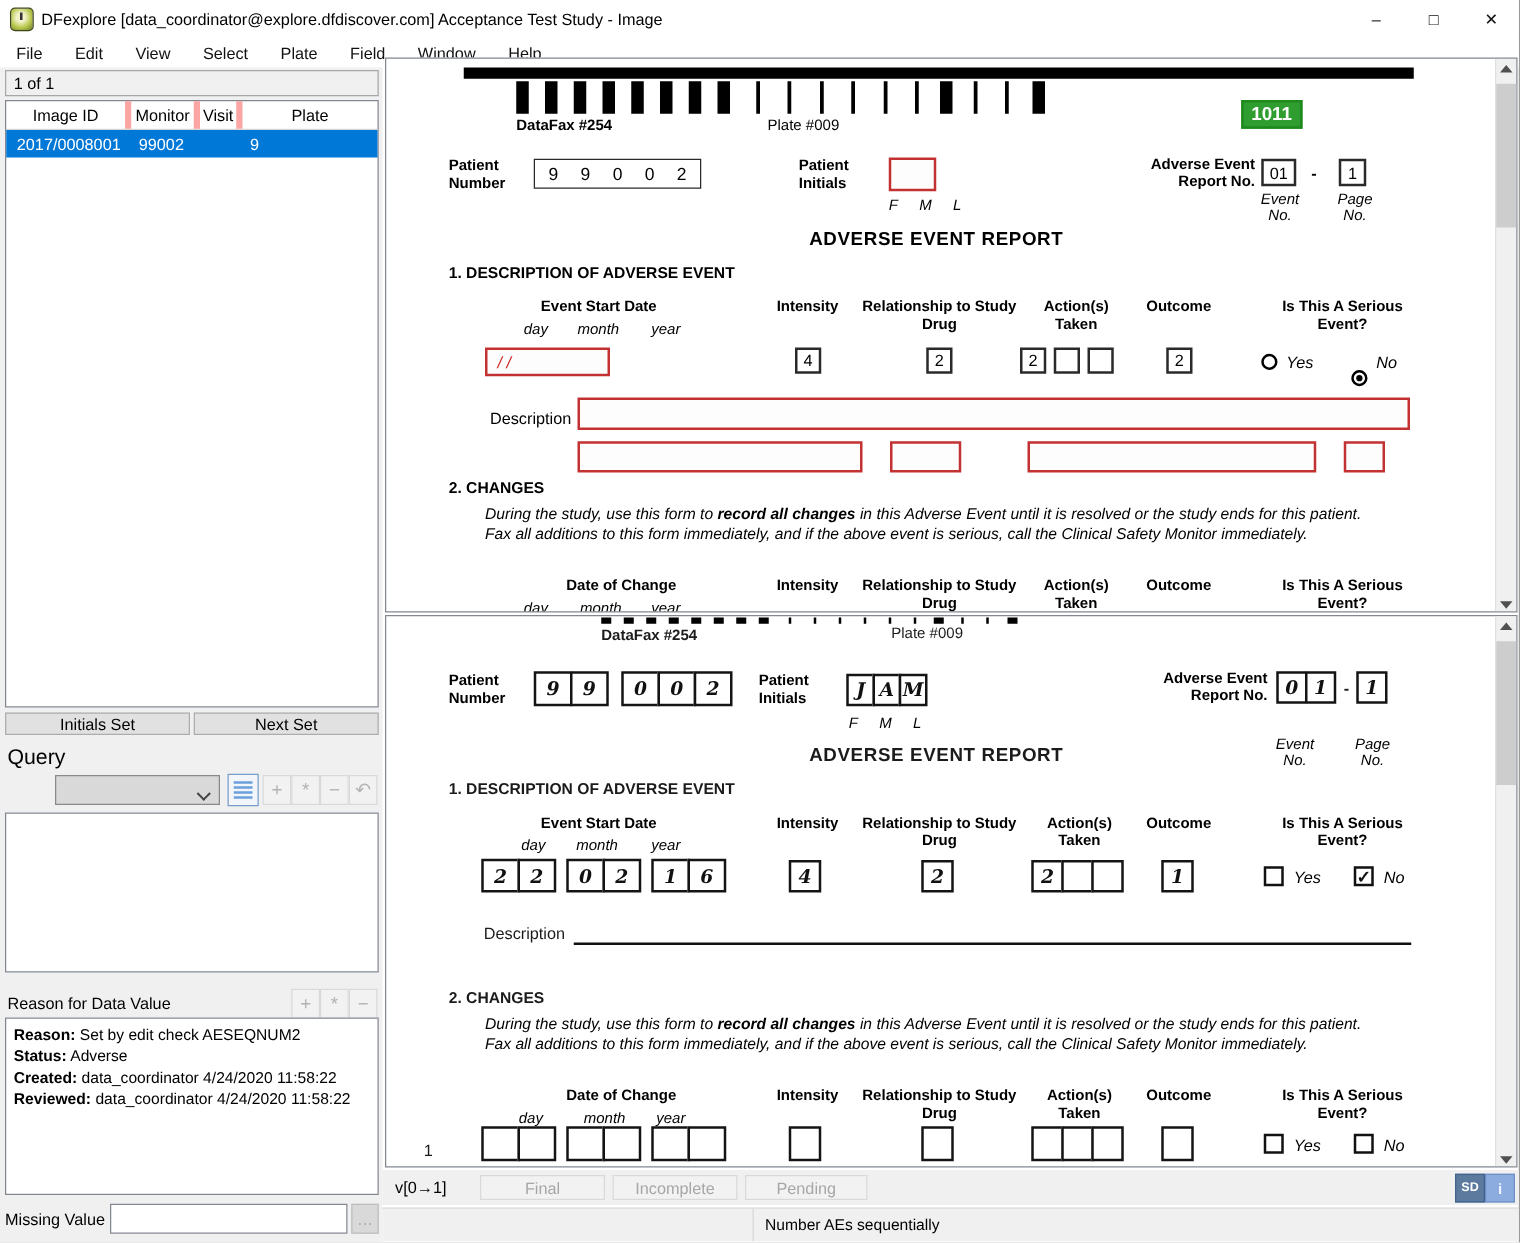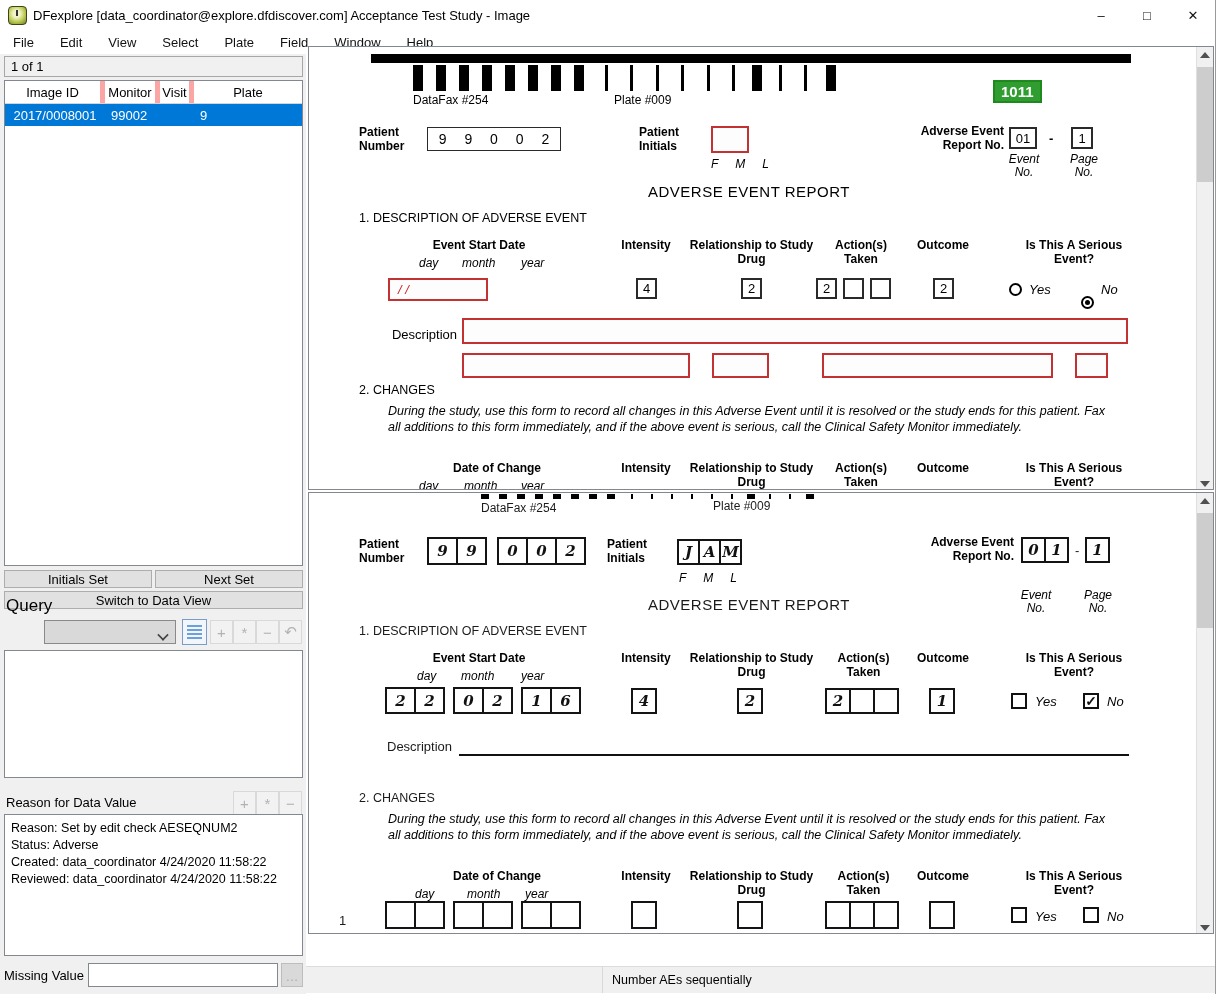--- a/index.html
+++ b/index.html
@@ -1,19 +1,19 @@
 <!DOCTYPE html>
 <html><head>
 <meta charset="utf-8">
 <style>
   html,body{margin:0;padding:0;background:#d6d6d6}
   .window{position:relative;width:1216px;height:994px;background:#fff;border-right:1px solid #9a9a9a;
     font-family:"Liberation Sans",sans-serif;overflow:hidden;box-sizing:border-box}
   .a{position:absolute}
-  .bold{font-weight:normal}
+  .bold{font-weight:bold}
   .it{font-style:italic}
   .ctr{text-align:center}
   .rt{text-align:right}
   
   .titlebar{left:0;top:0;width:1216px;height:30px;background:#fff;display:flex;align-items:center;font-size:13px;color:#000}
   .appicon{width:17px;height:17px;margin:0 6px 0 8px;border-radius:4px;background:radial-gradient(circle at 45% 40%,#f2f2c8 25%,#b9c94e 60%,#6d7b2a);border:1px solid #3c4418;position:relative}
   .appicon i{position:absolute;left:7px;top:3px;width:2px;height:6px;background:#333}
   .wbtn{width:46px;height:30px;display:flex;align-items:center;justify-content:center;font-size:13px;color:#111}
   .menubar{left:0;top:30px;width:1216px;height:24px;background:#fff;display:flex;align-items:center;font-size:13px;color:#111}
   .menubar span{padding:3px 13px}
@@ -107,21 +107,20 @@
     <div class="trow">
       <div style="width:100px;text-align:center">2017/0008001</div>
       <div style="width:55px;padding-left:6px;box-sizing:border-box">99002</div>
       <div style="width:34px"></div>
       <div style="flex:1;padding-left:6px">9</div>
     </div>
   </div>
 
   <div class="a btn" style="left:4px;top:570px;width:148px;height:18px">Initials Set</div>
   <div class="a btn" style="left:155px;top:570px;width:148px;height:18px">Next Set</div>
-  <div class="a btn" style="left:4px;top:591px;width:299px;height:18px">Switch to Data View</div>
 
   <div class="a" style="left:6px;top:596px;font-size:17px">Query</div>
   <div class="a combo" style="left:44px;top:620px;width:132px;height:24px">
     <span></span>
     <b></b>
   </div>
   <div class="a listicon" style="left:182px;top:619px">
     <i></i>
       <i></i>
       <i></i>
@@ -403,19 +402,27 @@
       <div class="sbarrow up" style="top:2px">
           <i></i>
         </div>
       <div class="sbthumb" style="top:20px;height:115px"></div>
       <div class="sbarrow dn" style="bottom:2px">
           <i></i>
         </div>
     </div>
   </div>
 
+  <div class="a toolbar">
+    <div class="a" style="left:10px;top:6px;font-size:13px">v[0→1]</div>
+    <div class="a btn dbtn" style="left:78px;top:4px;width:100px;height:20px">Final</div>
+    <div class="a btn dbtn" style="left:184px;top:4px;width:100px;height:20px">Incomplete</div>
+    <div class="a btn dbtn" style="left:290px;top:4px;width:98px;height:20px">Pending</div>
+    <div class="a sdbtn" style="left:858px;top:3px;width:22px;height:21px">SD</div>
+    <div class="a ibtn" style="left:882px;top:3px;width:22px;height:21px">i</div>
+  </div>
 
   <div class="a statusbar">
     <div class="a vsep" style="left:296px;top:0"></div>
     <div class="a" style="left:306px;top:6px">Number AEs sequentially</div>
   </div>
 
 </div>
 
 </body></html>

